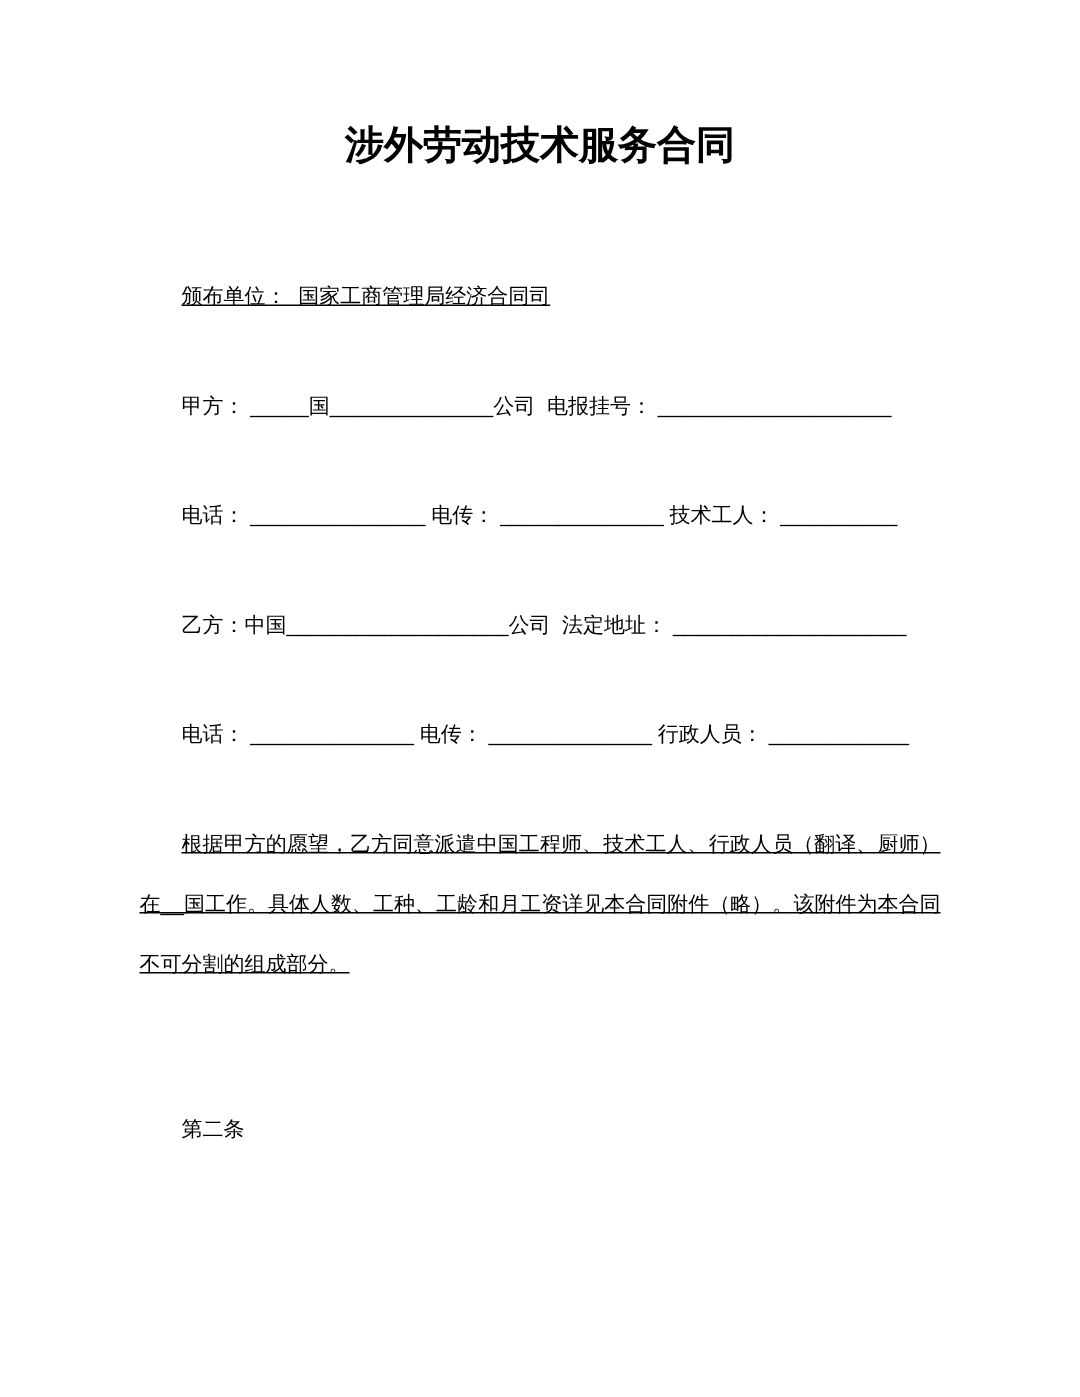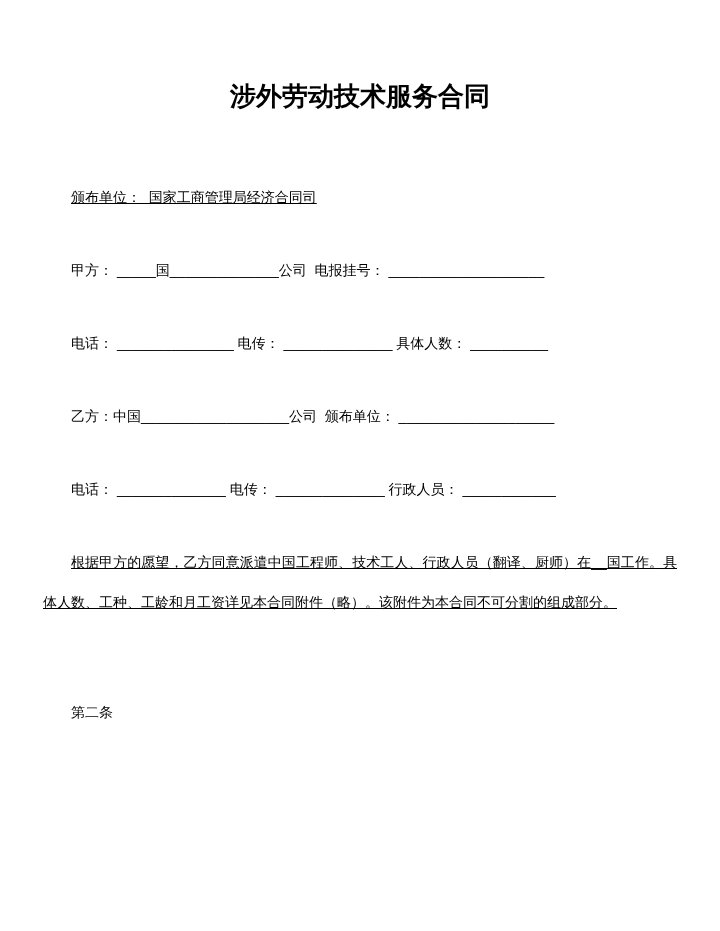--- a/index.html
+++ b/index.html
@@ -5,21 +5,21 @@
   html, body {
     margin: 0;
     padding: 0;
     background: #ffffff;
   }
   .page {
     position: relative;
     width: 720px;
     height: 931px;
     box-sizing: border-box;
-    padding: 0 43px;
+    padding: 0 93px;
     background: #ffffff;
     color: #000000;
     font-family: "Liberation Sans", "DejaVu Sans", sans-serif;
     font-size: 14px;
     line-height: 40px;
     overflow: hidden;
   }
   .doc-title {
     margin: 0;
     padding-top: 76px;
@@ -51,23 +51,23 @@
 <body>
 
 <div class="page">
 
   <h1 class="doc-title">涉外劳动技术服务合同</h1>
 
   <p class="field-line issuer-line">颁布单位：  国家工商管理局经济合同司</p>
 
   <p class="field-line">甲方： _____国______________公司  电报挂号： ____________________</p>
 
-  <p class="field-line">电话： _______________ 电传： ______________ 具体人数： __________</p>
+  <p class="field-line">电话： _______________ 电传： ______________ 技术工人： __________</p>
 
-  <p class="field-line">乙方：中国___________________公司  颁布单位： ____________________</p>
+  <p class="field-line">乙方：中国___________________公司  法定地址： ____________________</p>
 
   <p class="field-line">电话： ______________ 电传： ______________ 行政人员： ____________</p>
 
 
   <p class="article-body">根据甲方的愿望，乙方同意派遣中国工程师、技术工人、行政人员（翻译、厨师）在__国工作。具体人数、工种、工龄和月工资详见本合同附件（略）。该附件为本合同不可分割的组成部分。</p>
 
   <p class="field-line article2-heading">第二条</p>
 
 </div>
 

